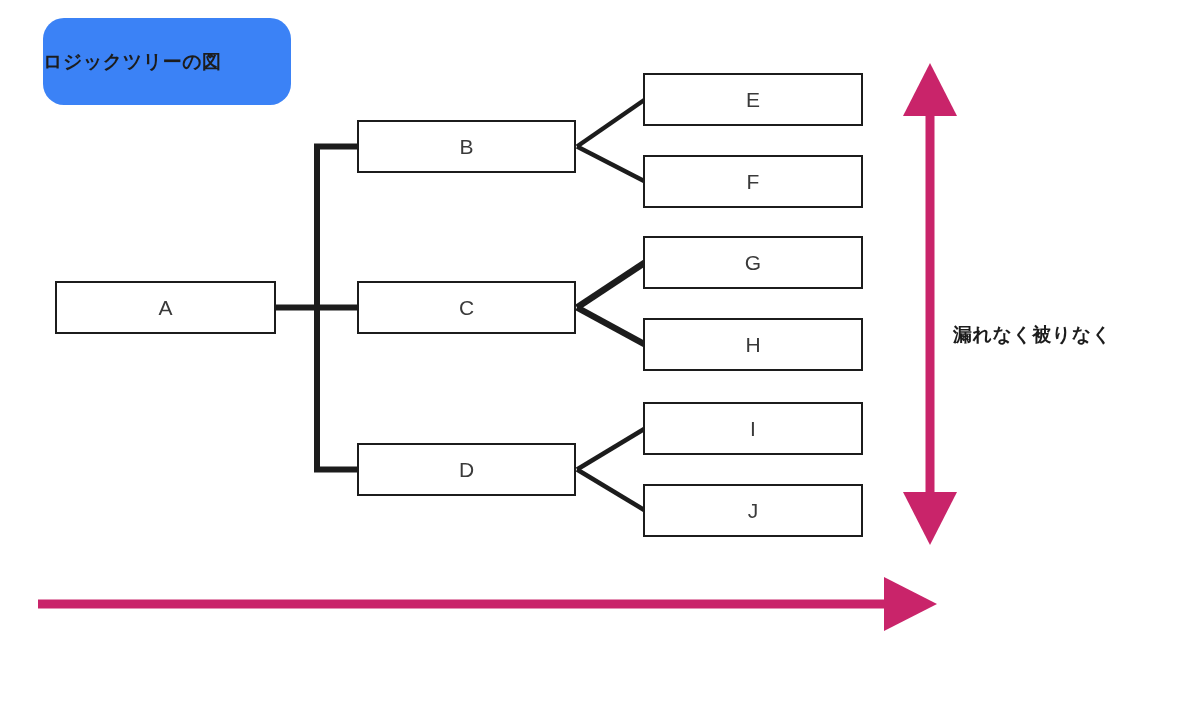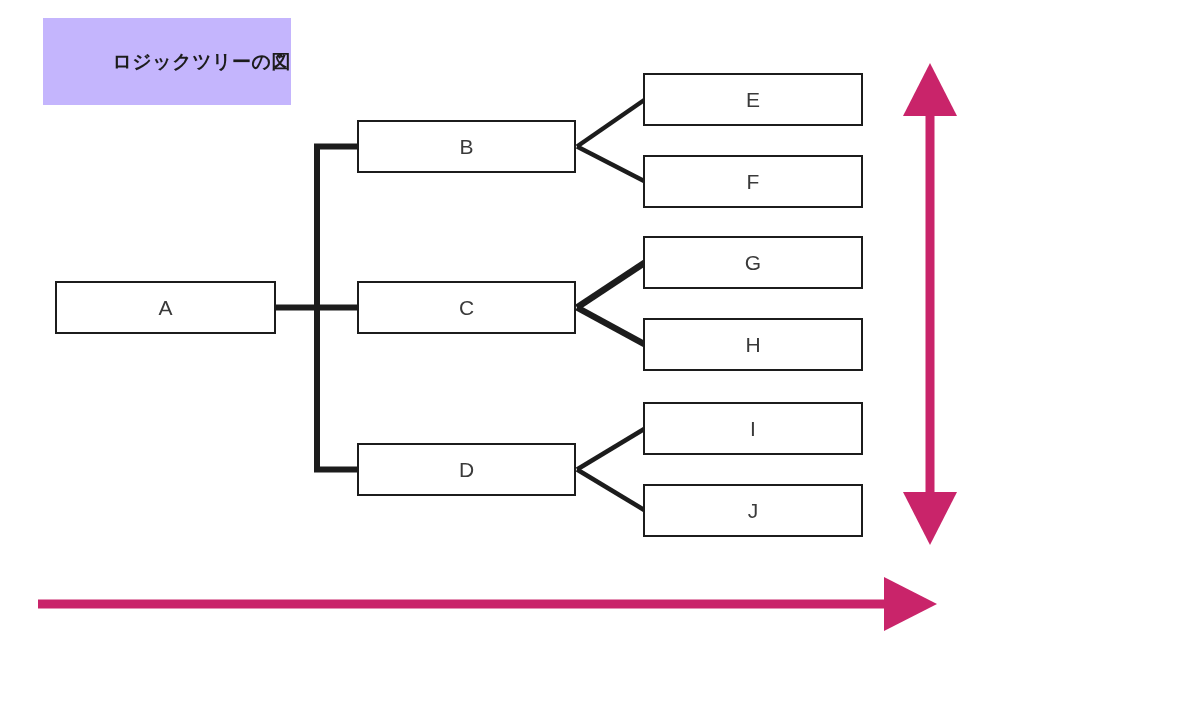--- a/index.html
+++ b/index.html
@@ -18,24 +18,25 @@
     overflow: hidden;
   }
 
   
   #title-chip {
     position: absolute;
     left: 43px;
     top: 18px;
     width: 248px;
     height: 87px;
-    background: #c4b5fd;
+    background: #3b82f6;
     display: flex;
     align-items: center;
-    justify-content: flex-end;
+    justify-content: flex-start;
+    border-radius: 21px;
   }
   #title-chip .title-text {
     font-size: 19px;
     font-weight: bold;
     color: #1c1c1c;
     letter-spacing: 0.5px;
     white-space: nowrap;
   }
 
   
@@ -167,15 +168,16 @@
       <polygon points="930,63 957,116 903,116" fill="#c9246a"></polygon>
       <polygon points="930,545 957,492 903,492" fill="#c9246a"></polygon>
     </g>
 
     <g>
       <line x1="38" y1="604" x2="900" y2="604" stroke="#c9246a" stroke-width="9"></line>
       <polygon points="937,604 884,631 884,577" fill="#c9246a"></polygon>
     </g>
   </svg>
 
+  <div class="arrow-label" id="vertical-arrow-label">漏れなく被りなく</div>
 
 
 </div>
 
 </body></html>

